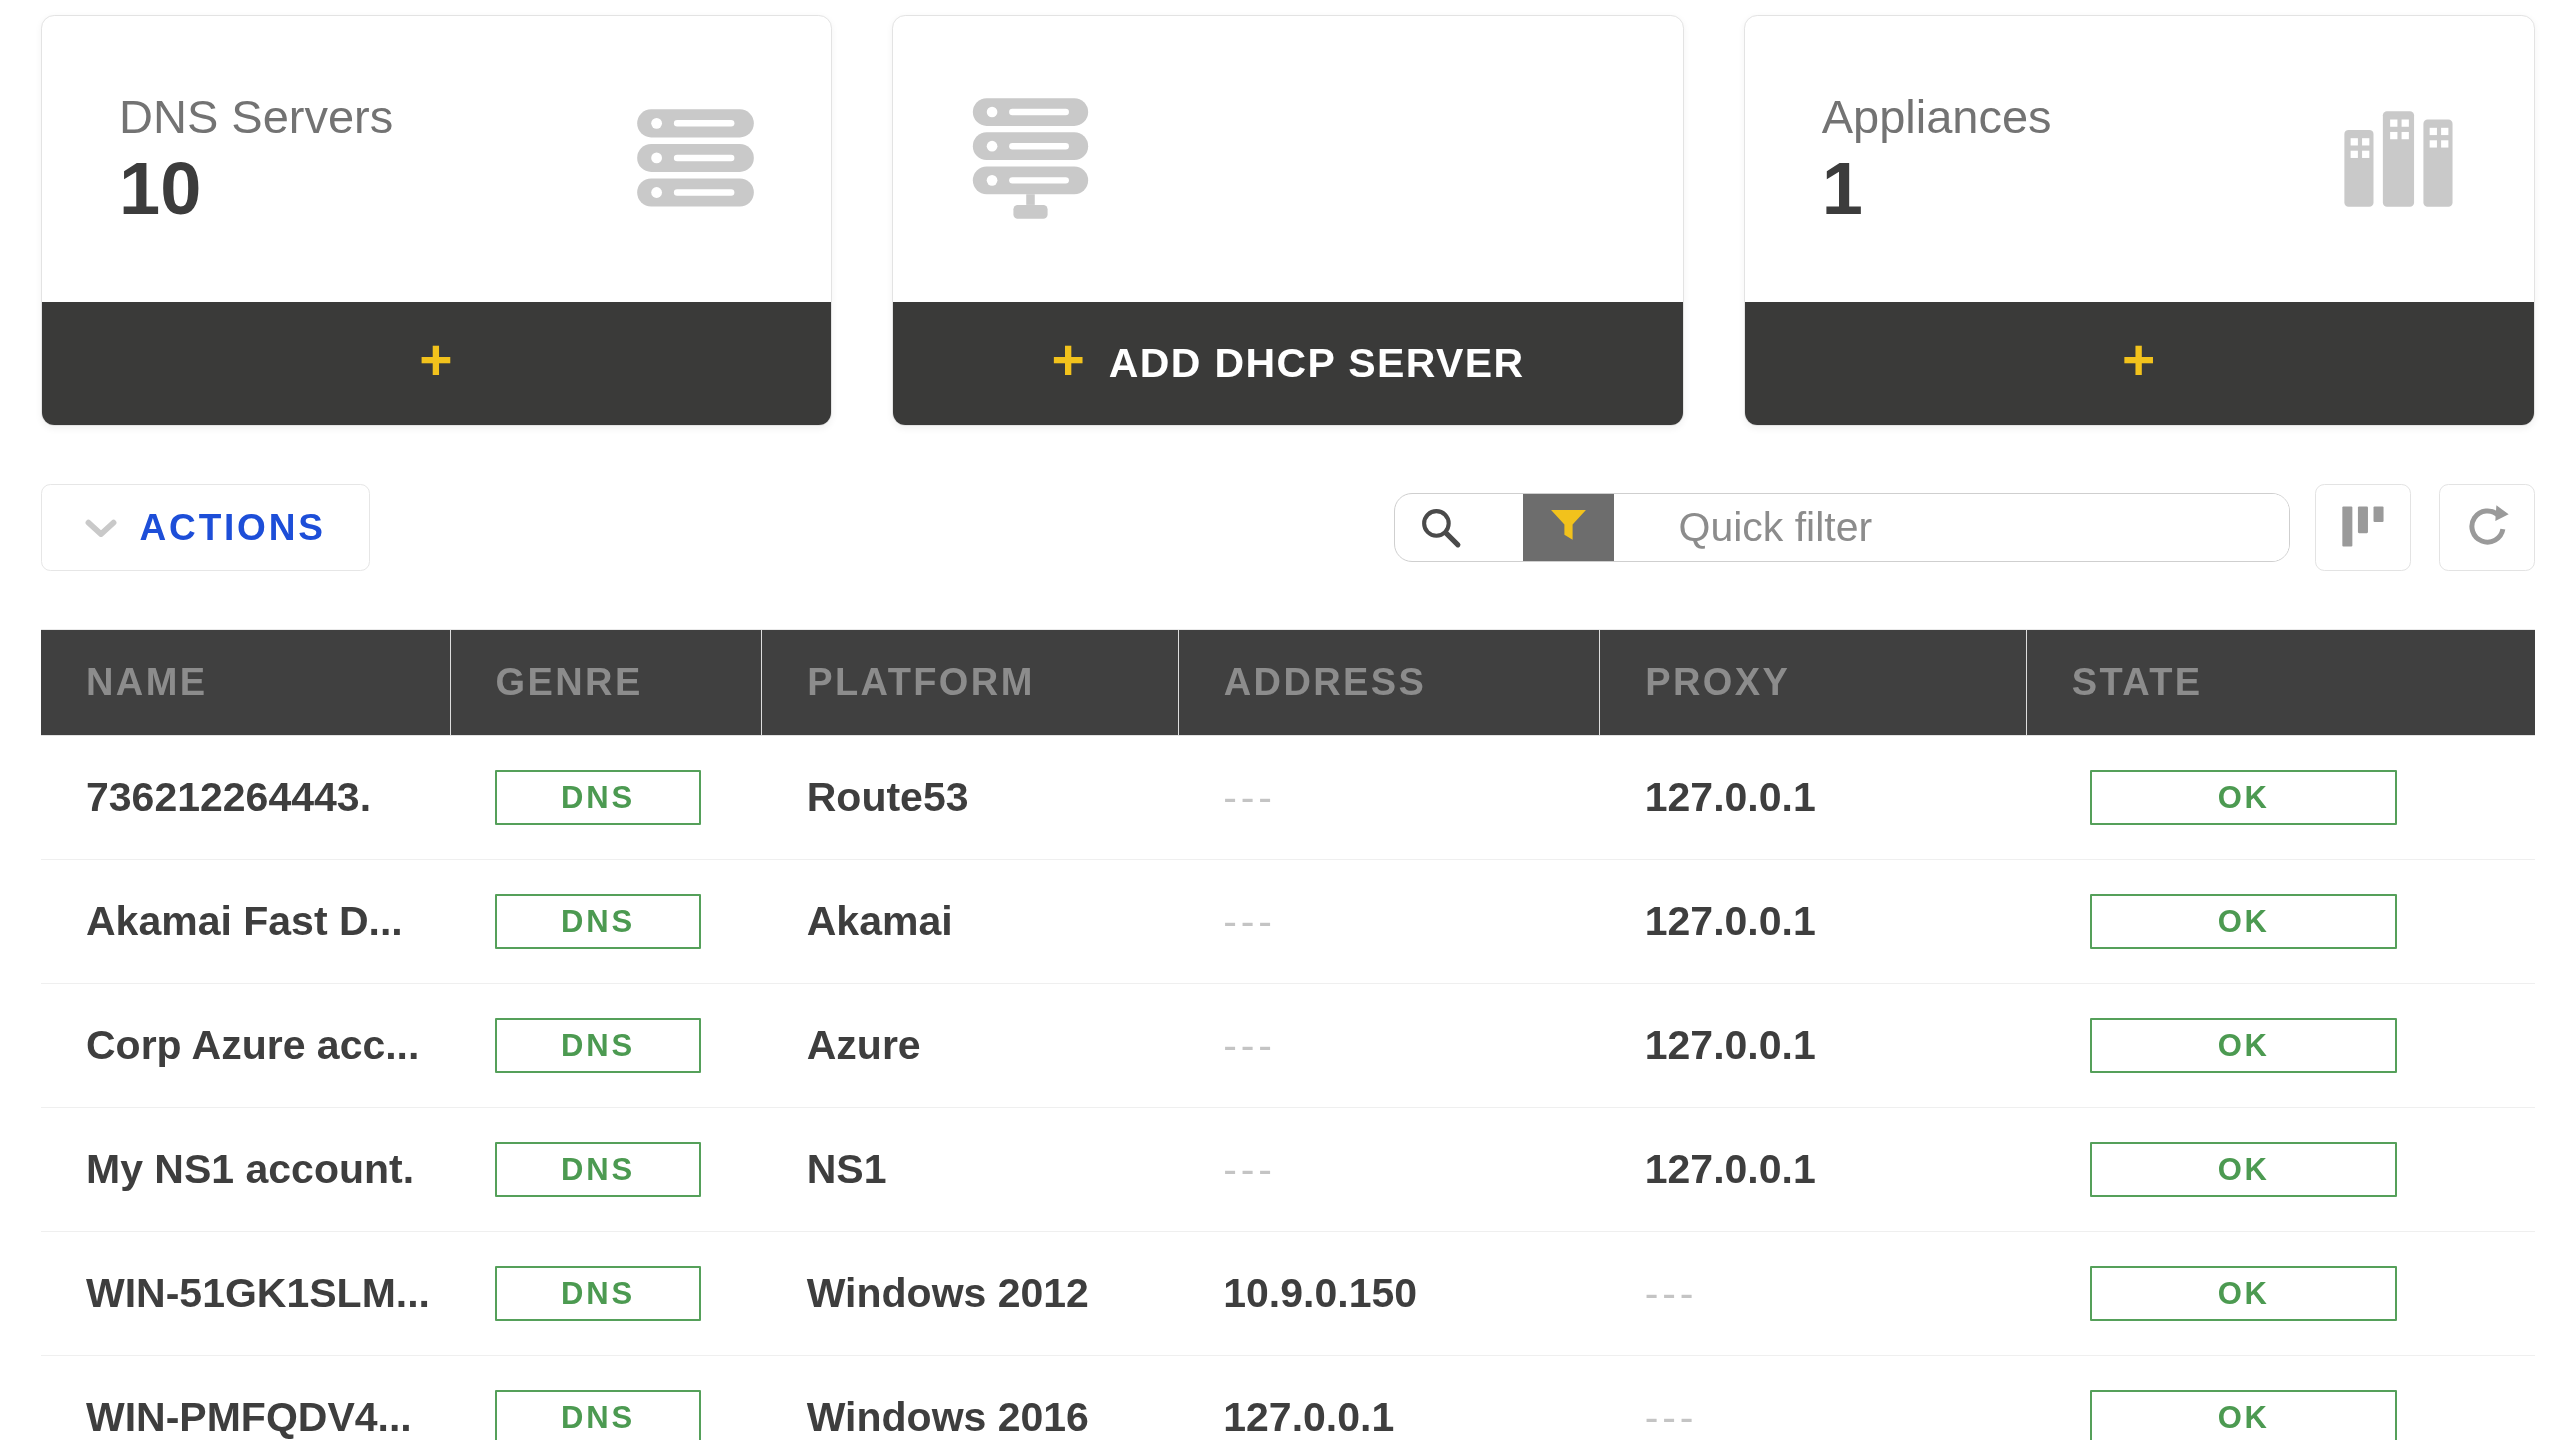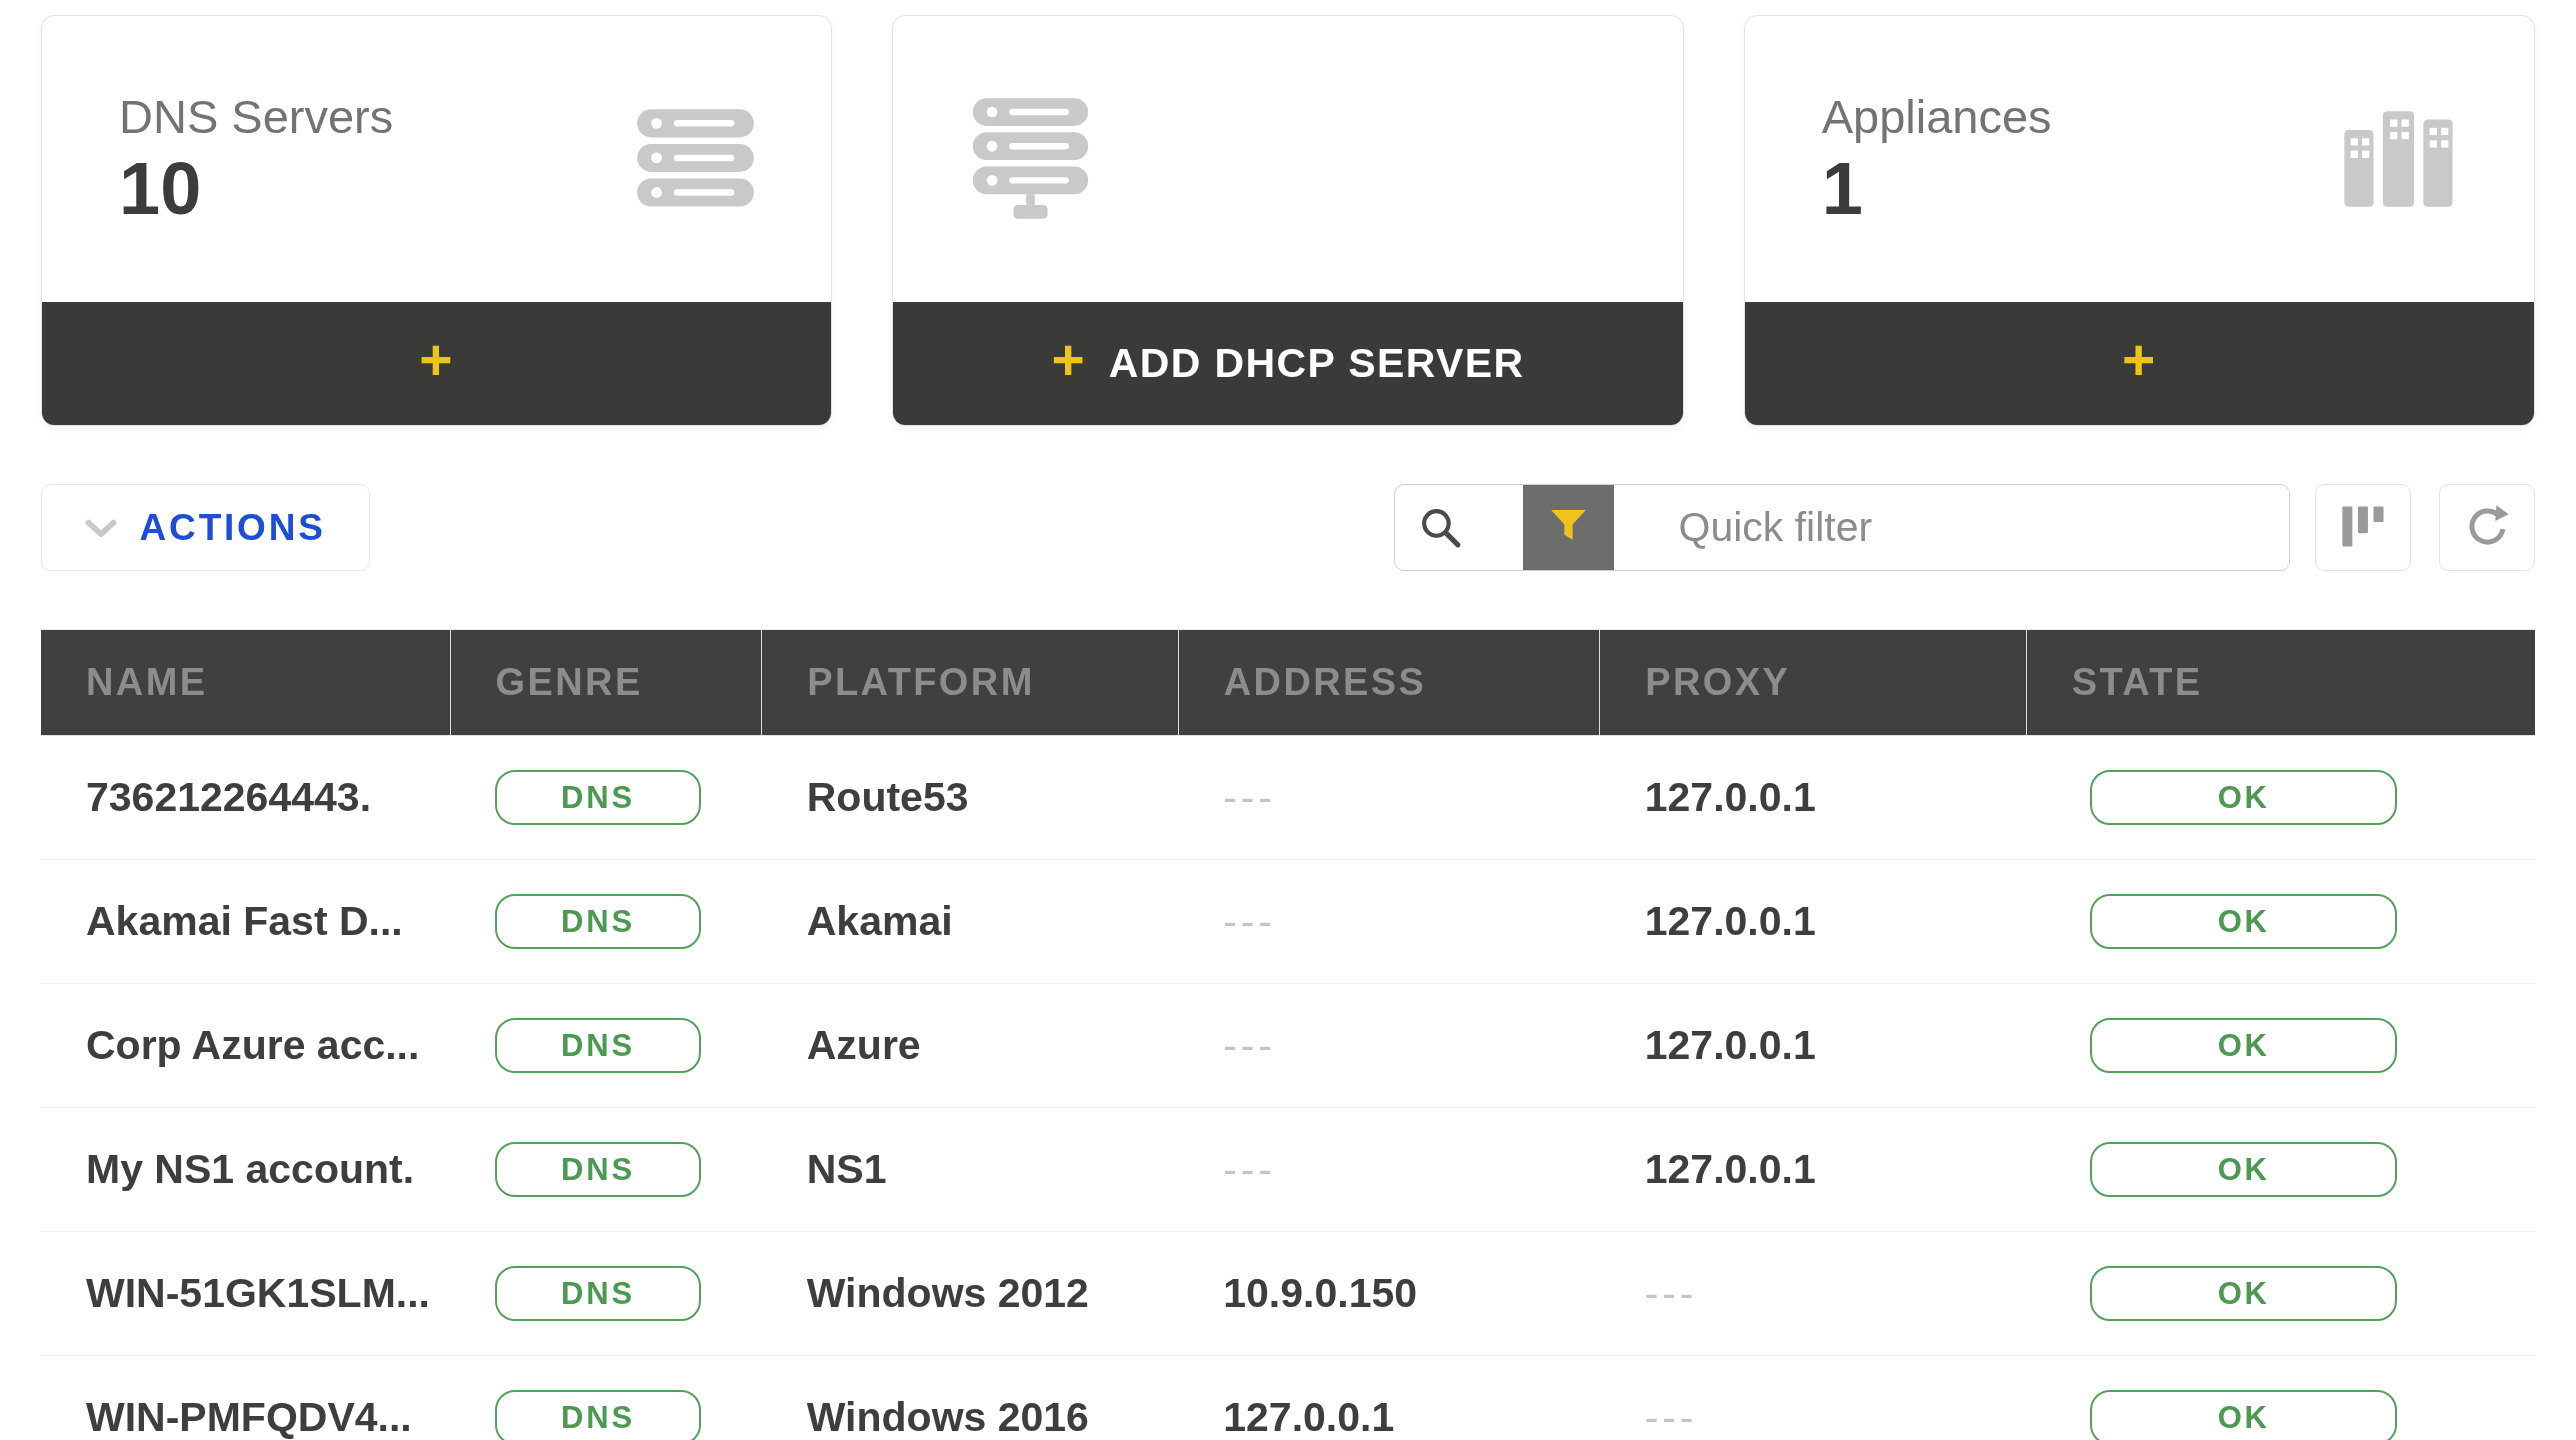--- a/index.html
+++ b/index.html
@@ -20,21 +20,21 @@
               justify-content:center; gap:22.6px; font-weight:bold; font-size:41px;
               letter-spacing:1.4px; cursor:pointer; }
   .plus { color:#f2c21c; font-size:57px; font-weight:bold; line-height:1; position:relative; top:-2.8px; }
 
   
   .toolbar { margin-top:58px; display:flex; justify-content:space-between; align-items:center; }
   .actions-btn { height:87px; border:1.9px solid #e6e6e6; border-radius:9.4px; background:#fff;
                  display:flex; align-items:center; gap:22.6px; padding:0 43px;
                  color:#1d4ed8; font-weight:bold; font-size:37px; letter-spacing:2.8px; cursor:pointer; }
   .toolbar-right { display:flex; align-items:center; }
-  .search-group { width:896px; height:87px; border:1.9px solid #cfcfcf; border-radius:10px;
+  .search-group { width:896px; height:69px; border:1.9px solid #cfcfcf; border-radius:18px;
                   display:flex; align-items:stretch; overflow:hidden; background:#fff;gap:37px; }
   .search-icon-wrap { width:91px; display:flex; align-items:center; justify-content:center; }
   .filter-btn { width:91px; background:#6d6d6d; display:flex; align-items:center;
                 justify-content:center; cursor:pointer; }
   .quick-input { flex:1; border:none; outline:none; font-size:41px; color:#555;
                  padding:0 28px; font-family:"Liberation Sans","DejaVu Sans",sans-serif; }
   .quick-input::placeholder { color:#8c8c8c; opacity:1; }
   .icon-btn { width:96px; height:87px; border:1.9px solid #e3e3e3; border-radius:9.4px;
               background:#fff; display:flex; align-items:center; justify-content:center;
               cursor:pointer; }
@@ -43,21 +43,21 @@
   
   table { width:100%; border-collapse:collapse; margin-top:58px; table-layout:fixed; }
   thead th { background:#404040; height:106px; text-align:left; padding-left:45px;
              font-size:38px; font-weight:bold; color:#8c8c8c; letter-spacing:2.4px;
              border-top:1.9px solid #e9e9e9; border-bottom:1.9px solid #e2e2e2; }
   thead th + th { border-left:1.9px solid #dedede; }
   tbody td { height:124px; padding-left:45px; font-size:41px; font-weight:bold;
              color:#3e3e3e; border-bottom:1.9px solid #efefef; }
   td.muted { color:#c4c4c4; font-weight:normal; letter-spacing:3.8px; }
   .badge { display:inline-block; min-width:206px; text-align:center; border:2.8px solid #55a05a;
-           color:#4c9a51; border-radius:20px; font-weight:bold; font-size:31px;
+           color:#4c9a51; border-radius:1px; font-weight:bold; font-size:31px;
            letter-spacing:2.8px; padding:10.4px 13.2px; line-height:1; background:#fff; }
   .badge.state { min-width:307px;margin-left:19px; }
   col.c-name{width:16.4%} col.c-genre{width:12.5%} col.c-platform{width:16.7%}
   col.c-address{width:16.9%} col.c-proxy{width:17.1%} col.c-state{width:20.4%}
 </style>
 </head>
 <body>
 
 <div class="page">
 

